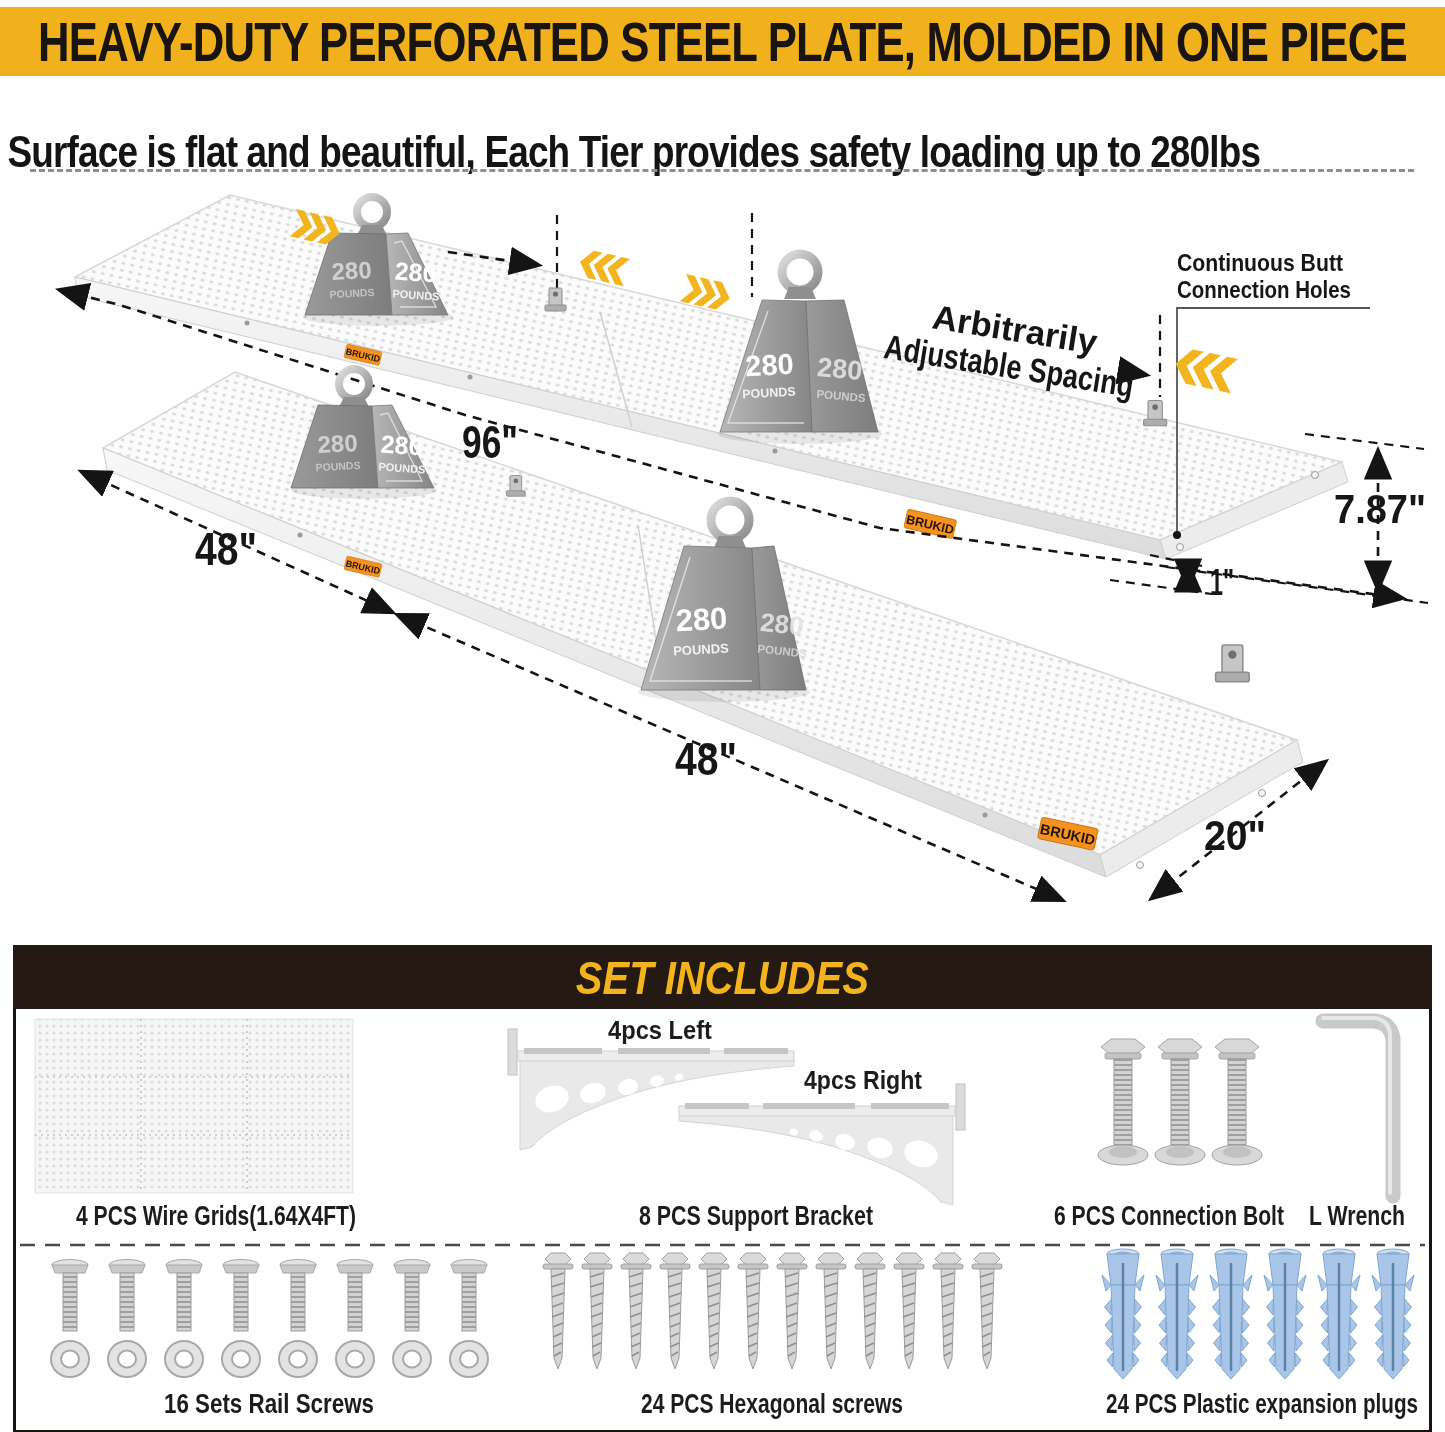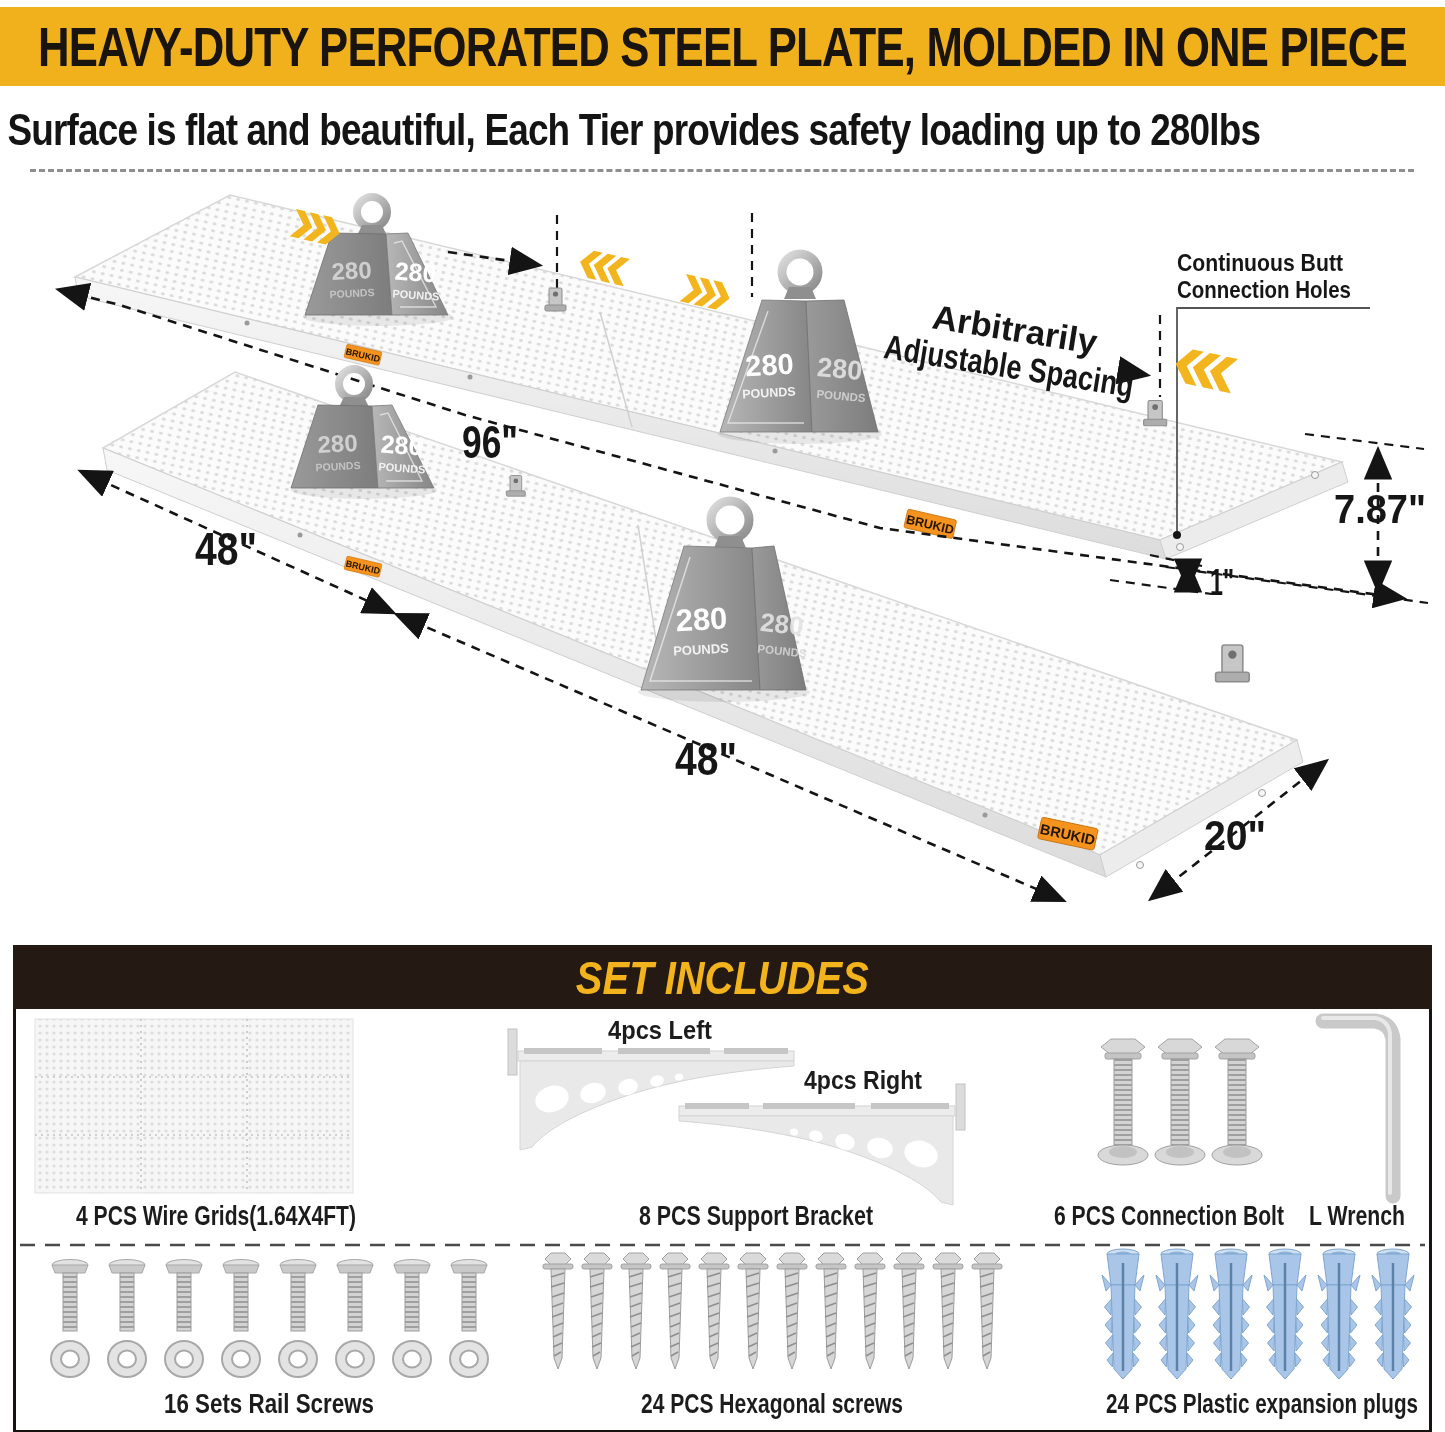--- a/index.html
+++ b/index.html
@@ -1,21 +1,21 @@
 <!DOCTYPE html>
 <html><head>
 <meta charset="utf-8">
 <style>
   html,body{margin:0;padding:0;background:#fff;width:1445px;height:1432px;position:relative;
     font-family:"Liberation Sans",sans-serif;overflow:hidden;}
   .abs{position:absolute;}
-  #banner{left:0;top:7px;width:1445px;height:79px;background:#F0B11D;display:flex;align-items:center;justify-content:center;}
+  #banner{left:0;top:7px;width:1445px;height:69px;background:#F0B11D;display:flex;align-items:center;justify-content:center;}
   #banner .t{font-size:56px;font-weight:bold;color:#191410;white-space:nowrap;letter-spacing:-1px;
     transform:scaleX(0.78);transform-origin:center;}
-  #subtitle{left:0;top:94px;width:1268px;height:72px;display:flex;align-items:center;justify-content:center;}
+  #subtitle{left:0;top:106px;width:1268px;height:72px;display:flex;align-items:flex-end;justify-content:center;}
   #subtitle .t{font-size:45px;font-weight:bold;color:#141414;white-space:nowrap;letter-spacing:-1px;
     transform:scaleX(0.82);transform-origin:center;}
   #topdash{left:30px;top:169px;width:1384px;height:0;border-top:3px dashed #8f8f8f;}
   #illu{left:0;top:175px;}
   #setbox{left:13px;top:945px;width:1413px;height:482px;border:3px solid #181310;background:#fff;}
   #sethead{left:13px;top:945px;width:1419px;height:64px;background:#241A13;display:flex;align-items:center;justify-content:center;font-style:italic;}
   #sethead .t{font-size:47px;font-weight:bold;color:#F2B31C;letter-spacing:0;transform:scaleX(0.85);white-space:nowrap;}
   #setcontent{left:16px;top:1009px;}
   svg text{font-family:"Liberation Sans",sans-serif;}
 </style>

